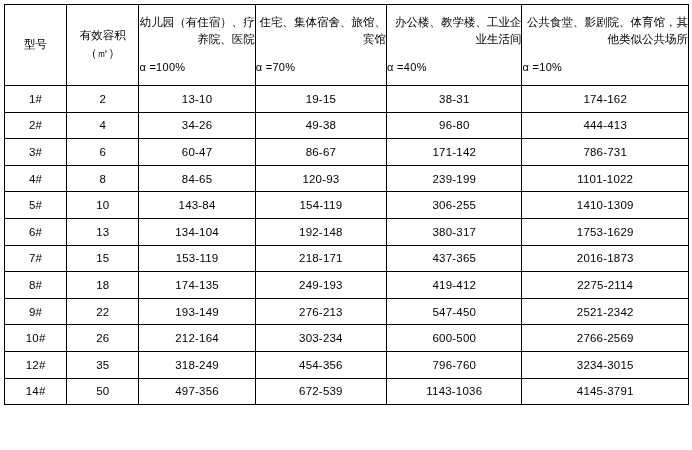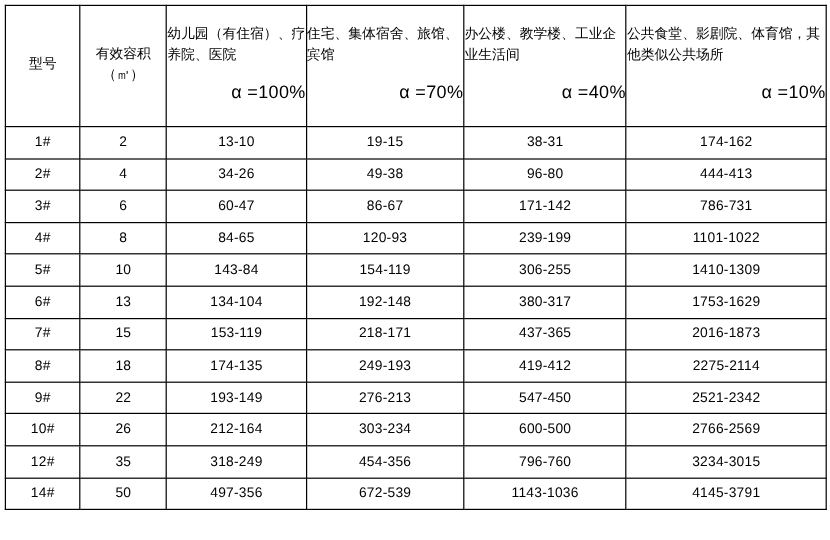--- a/index.html
+++ b/index.html
@@ -32,34 +32,34 @@
     font-size: 11.5px;
     color: #000000;
     padding: 0;
   }
   thead th {
     height: 76px;
     padding: 2px 6px;
     font-size: 12.5px;
     line-height: 1.55;
   }
-  thead th.c0 { padding: 12px 4px; }
+  thead th.c0 { padding: 2px 4px; }
   thead th .hdr-main {
     display: block;
-    text-align: left;
+    text-align: right;
   }
   thead th.c0 .hdr-main,
   thead th.c1 .hdr-main {
     text-align: center;
   }
   thead th .alpha {
     display: block;
     margin-top: 10px;
-    font-size: 15px;
-    text-align: right;
+    font-size: 11px;
+    text-align: left;
     letter-spacing: 0.3px;
   }
   tbody td {
     height: 25.6px;
     font-size: 11.5px;
     letter-spacing: 0.2px;
   }
   tbody td.model {
     font-size: 11.5px;
   }

